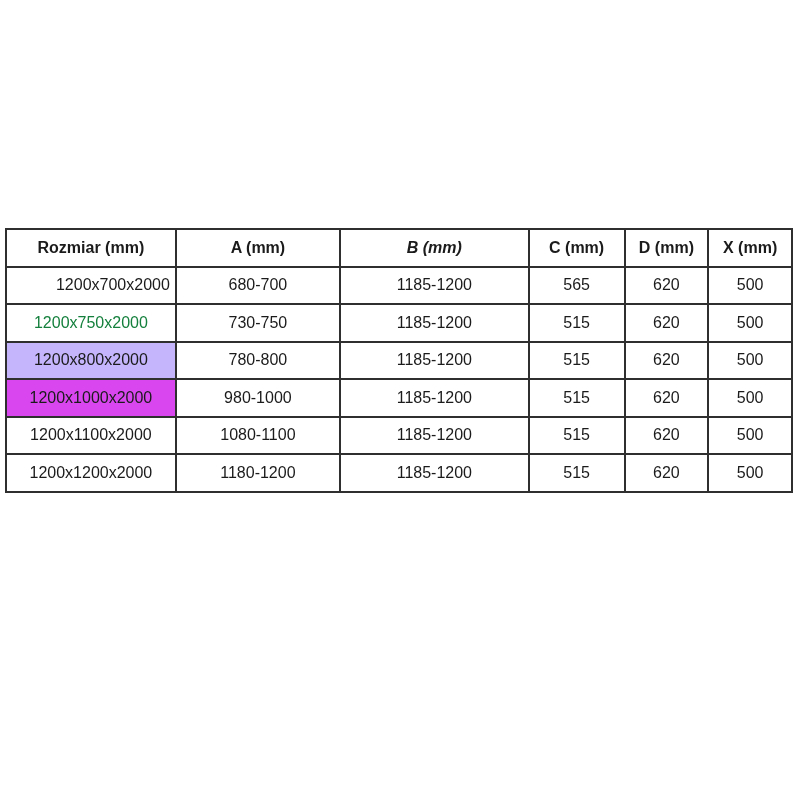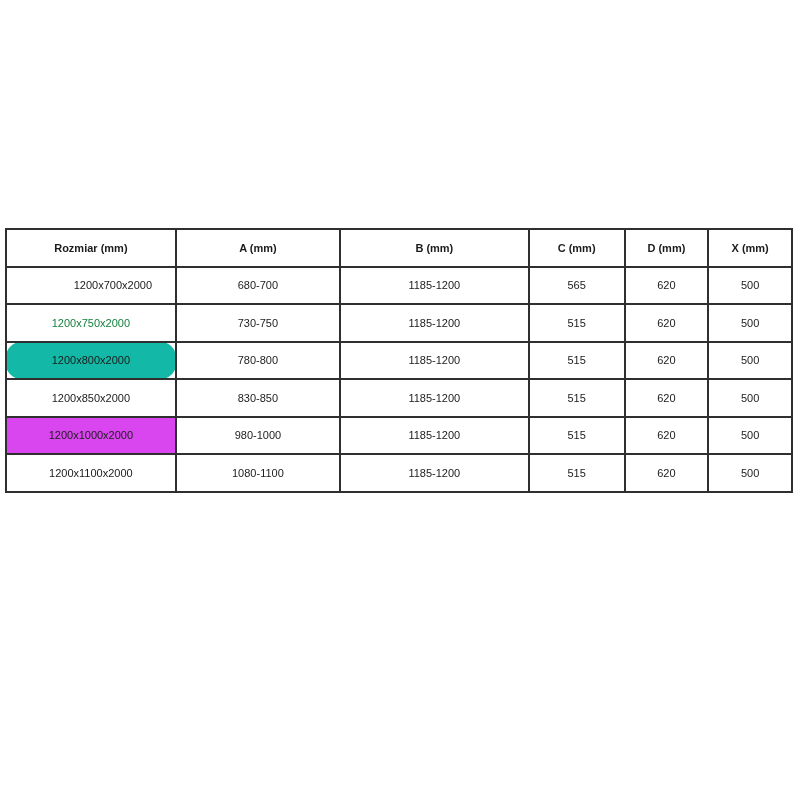--- a/index.html
+++ b/index.html
@@ -24,21 +24,21 @@
     border-collapse: collapse;
     table-layout: fixed;
     background: #ffffff;
   }
   .spec-table th,
   .spec-table td {
     border: 2px solid #2f2f2f;
     text-align: center;
     vertical-align: middle;
     height: 37.5px;
-    font-size: 11px;
+    font-size: 16px;
     color: #1b1b1b;
     padding: 0 4px;
     white-space: nowrap;
     overflow: hidden;
   }
   .spec-table th {
     font-weight: bold;
   }
   .spec-table td {
     font-weight: normal;
@@ -60,21 +60,21 @@
         <col class="c1">
         <col class="c2">
       <col class="c3">
         <col class="c4">
         <col class="c5">
     </colgroup>
     <thead>
       <tr>
           <th style="border-color: rgb(47, 47, 47); color: rgb(27, 27, 27); background: rgb(255, 255, 255);">Rozmiar (mm)</th>
           <th style="border-color: rgb(47, 47, 47); color: rgb(27, 27, 27); background: rgb(255, 255, 255);">A (mm)</th>
-          <th style="border-color: rgb(47, 47, 47); color: rgb(27, 27, 27); background: rgb(255, 255, 255);">B (mm)</th>
+          <th style="border-color: rgb(47, 47, 47); color: rgb(27, 27, 27); background: rgb(255, 255, 255); font-style: italic;">B (mm)</th>
           <th style="border-color: rgb(47, 47, 47); color: rgb(27, 27, 27); background: rgb(255, 255, 255);">C (mm)</th>
           <th style="border-color: rgb(47, 47, 47); color: rgb(27, 27, 27); background: rgb(255, 255, 255);">D (mm)</th>
           <th style="border-color: rgb(47, 47, 47); color: rgb(27, 27, 27); background: rgb(255, 255, 255);">X (mm)</th>
         </tr>
     </thead>
     <tbody>
     <tr>
           <td style="border-color: rgb(47, 47, 47); color: rgb(27, 27, 27); background: rgb(255, 255, 255); padding-left: 48px;">1200x700x2000</td>
           <td style="border-color: rgb(47, 47, 47); color: rgb(27, 27, 27); background: rgb(255, 255, 255);">680-700</td>
           <td style="border-color: rgb(47, 47, 47); color: rgb(27, 27, 27); background: rgb(255, 255, 255);">1185-1200</td>
@@ -84,30 +84,22 @@
         </tr>
         <tr>
           <td style="border-color: rgb(47, 47, 47); color: #15803d; background: rgb(255, 255, 255);">1200x750x2000</td>
           <td style="border-color: rgb(47, 47, 47); color: rgb(27, 27, 27); background: rgb(255, 255, 255);">730-750</td>
           <td style="border-color: rgb(47, 47, 47); color: rgb(27, 27, 27); background: rgb(255, 255, 255);">1185-1200</td>
           <td style="border-color: rgb(47, 47, 47); color: rgb(27, 27, 27); background: rgb(255, 255, 255);">515</td>
           <td style="border-color: rgb(47, 47, 47); color: rgb(27, 27, 27); background: rgb(255, 255, 255);">620</td>
           <td style="border-color: rgb(47, 47, 47); color: rgb(27, 27, 27); background: rgb(255, 255, 255);">500</td>
         </tr>
         <tr>
-          <td style="border-color: rgb(47, 47, 47); color: rgb(27, 27, 27); background: #14b8a6; border-radius: 15px;">1200x800x2000</td>
+          <td style="border-color: rgb(47, 47, 47); color: rgb(27, 27, 27); background: #c4b5fd;">1200x800x2000</td>
           <td style="border-color: rgb(47, 47, 47); color: rgb(27, 27, 27); background: rgb(255, 255, 255);">780-800</td>
-          <td style="border-color: rgb(47, 47, 47); color: rgb(27, 27, 27); background: rgb(255, 255, 255);">1185-1200</td>
-          <td style="border-color: rgb(47, 47, 47); color: rgb(27, 27, 27); background: rgb(255, 255, 255);">515</td>
-          <td style="border-color: rgb(47, 47, 47); color: rgb(27, 27, 27); background: rgb(255, 255, 255);">620</td>
-          <td style="border-color: rgb(47, 47, 47); color: rgb(27, 27, 27); background: rgb(255, 255, 255);">500</td>
-        </tr>
-        <tr>
-          <td style="border-color: rgb(47, 47, 47); color: rgb(27, 27, 27); background: rgb(255, 255, 255);">1200x850x2000</td>
-          <td style="border-color: rgb(47, 47, 47); color: rgb(27, 27, 27); background: rgb(255, 255, 255);">830-850</td>
           <td style="border-color: rgb(47, 47, 47); color: rgb(27, 27, 27); background: rgb(255, 255, 255);">1185-1200</td>
           <td style="border-color: rgb(47, 47, 47); color: rgb(27, 27, 27); background: rgb(255, 255, 255);">515</td>
           <td style="border-color: rgb(47, 47, 47); color: rgb(27, 27, 27); background: rgb(255, 255, 255);">620</td>
           <td style="border-color: rgb(47, 47, 47); color: rgb(27, 27, 27); background: rgb(255, 255, 255);">500</td>
         </tr>
         <tr>
           <td style="border-color: rgb(47, 47, 47); color: rgb(27, 27, 27); background: #d946ef;">1200x1000x2000</td>
           <td style="border-color: rgb(47, 47, 47); color: rgb(27, 27, 27); background: rgb(255, 255, 255);">980-1000</td>
           <td style="border-color: rgb(47, 47, 47); color: rgb(27, 27, 27); background: rgb(255, 255, 255);">1185-1200</td>
           <td style="border-color: rgb(47, 47, 47); color: rgb(27, 27, 27); background: rgb(255, 255, 255);">515</td>
@@ -115,15 +107,23 @@
           <td style="border-color: rgb(47, 47, 47); color: rgb(27, 27, 27); background: rgb(255, 255, 255);">500</td>
         </tr>
         <tr>
           <td style="border-color: rgb(47, 47, 47); color: rgb(27, 27, 27); background: rgb(255, 255, 255);">1200x1100x2000</td>
           <td style="border-color: rgb(47, 47, 47); color: rgb(27, 27, 27); background: rgb(255, 255, 255); text-align: center;">1080-1100</td>
           <td style="border-color: rgb(47, 47, 47); color: rgb(27, 27, 27); background: rgb(255, 255, 255);">1185-1200</td>
           <td style="border-color: rgb(47, 47, 47); color: rgb(27, 27, 27); background: rgb(255, 255, 255);">515</td>
           <td style="border-color: rgb(47, 47, 47); color: rgb(27, 27, 27); background: rgb(255, 255, 255);">620</td>
           <td style="border-color: rgb(47, 47, 47); color: rgb(27, 27, 27); background: rgb(255, 255, 255);">500</td>
         </tr>
+        <tr>
+          <td style="border-color: rgb(47, 47, 47); color: rgb(27, 27, 27); background: rgb(255, 255, 255);">1200x1200x2000</td>
+          <td style="border-color: rgb(47, 47, 47); color: rgb(27, 27, 27); background: rgb(255, 255, 255);">1180-1200</td>
+          <td style="border-color: rgb(47, 47, 47); color: rgb(27, 27, 27); background: rgb(255, 255, 255);">1185-1200</td>
+          <td style="border-color: rgb(47, 47, 47); color: rgb(27, 27, 27); background: rgb(255, 255, 255);">515</td>
+          <td style="border-color: rgb(47, 47, 47); color: rgb(27, 27, 27); background: rgb(255, 255, 255);">620</td>
+          <td style="border-color: rgb(47, 47, 47); color: rgb(27, 27, 27); background: rgb(255, 255, 255);">500</td>
+        </tr>
       </tbody>
   </table>
 </div>
 
 </body></html>

